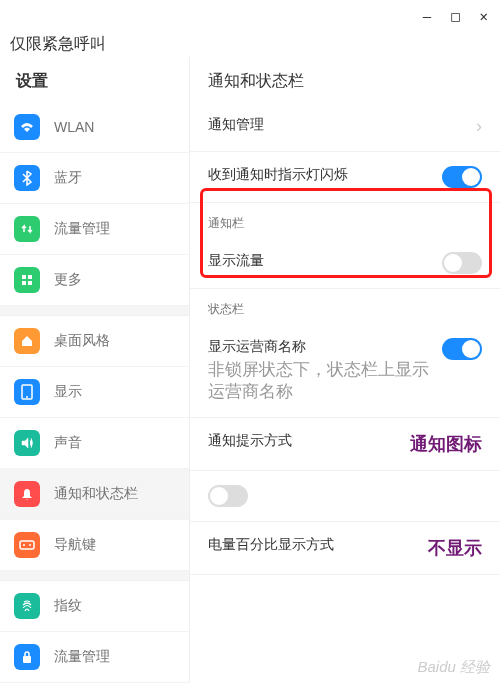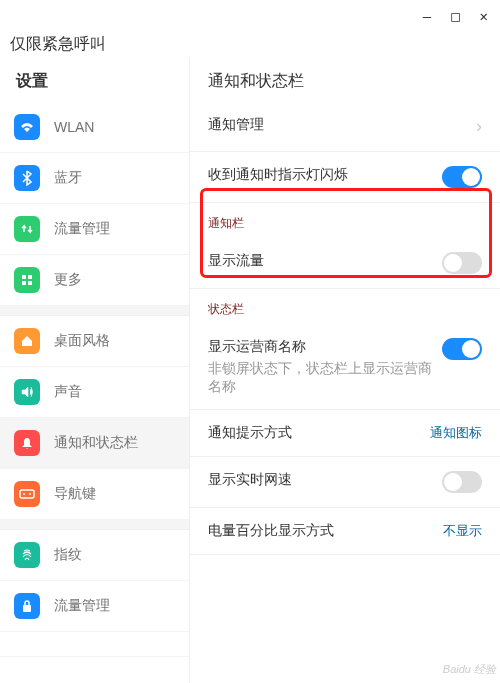--- a/index.html
+++ b/index.html
@@ -16,39 +16,39 @@
     .sidebar { width: 190px; border-right: 1px solid #eee; overflow-y: auto; }
     .sidebar-title { font-size: 16px; font-weight: 700; padding: 14px 16px 10px; color: #333; }
     .sidebar-item { display: flex; align-items: center; padding: 12px 14px; gap: 14px; border-bottom: 1px solid #f3f3f3; cursor: pointer; }
     .sidebar-item.selected { background: #f5f5f5; }
     .sidebar-gap { height: 10px; background: #f5f5f5; border-bottom: 1px solid #efefef; }
     .icon-box { width: 26px; height: 26px; border-radius: 6px; display: flex; align-items: center; justify-content: center; flex-shrink: 0; }
     .sidebar-item-label { font-size: 14px; color: #737373; }
     
     .content { flex: 1; overflow-y: auto; padding: 0; }
     .content-title { font-size: 16px; font-weight: 500; padding: 14px 18px 10px; color: #333; }
-    .section-header { font-size: 12px; color: #7f1d1d; padding: 12px 18px 6px; }
+    .section-header { font-size: 12px; color: #737373; padding: 12px 18px 6px; }
     .setting-row { display: flex; justify-content: space-between; padding: 14px 18px; border-bottom: 1px solid #f0f0f0; }
     .setting-label { font-size: 14px; color: #333; }
-    .setting-sub { font-size: 14px; color: #999; margin-top: 3px; line-height: 1.3; }
-    .setting-value { font-size: 13px; color: #0369a1; }
+    .setting-sub { font-size: 17px; color: #999; margin-top: 3px; line-height: 1.3; }
+    .setting-value { font-size: 18px; color: #701a75; font-weight: bold; }
     .setting-left { flex: 1; }
     
     .toggle { width: 40px; height: 22px; border-radius: 11px; position: relative; cursor: pointer; }
     .toggle.on { background: #1a8cff; }
     .toggle.off { background: #ddd; }
     .toggle::after { content: ''; position: absolute; width: 18px; height: 18px; background: #fff; border-radius: 50%; top: 2px; }
     .toggle.on::after { right: 2px; }
     .toggle.off::after { left: 2px; }
     
     .chevron { color: #ccc; font-size: 18px; }
     
     .highlight-box { position: absolute; border: 3px solid #ff1a1a; border-radius: 6px; left: 200px; top: 188px; width: 292px; height: 90px; pointer-events: none; }
     
-    .watermark { position: absolute; bottom: 6px; right: 4px; font-size: 11px; color: #ccc; font-style: italic; }
+    .watermark { position: absolute; bottom: 6px; right: 10px; font-size: 15px; color: #ccc; font-style: italic; }
   </style>
 </head>
 <body>
 
 <div class="window-controls">
   <span>—</span>
   <span>□</span>
   <span>✕</span>
 </div>
 
@@ -100,20 +100,29 @@
 
     <div class="sidebar-item">
       <div class="icon-box" style="background:#ff9933">
           <svg width="14" height="14" viewBox="0 0 14 14">
             <path d="M2 7 L7 2 L12 7 L12 12 L2 12 Z" fill="#fff"></path>
           </svg>
         </div>
       <span class="sidebar-item-label">桌面风格</span>
     </div>
     <div class="sidebar-item">
+      <div class="icon-box" style="background:#1a8cff">
+          <svg width="12" height="16" viewBox="0 0 12 16">
+            <rect x="1" y="1" width="10" height="14" rx="1" fill="none" stroke="#fff" stroke-width="1.5"></rect>
+            <circle cx="6" cy="13" r="1" fill="#fff"></circle>
+          </svg>
+        </div>
+      <span class="sidebar-item-label">显示</span>
+    </div>
+    <div class="sidebar-item">
       <div class="icon-box" style="background:#1abc9c">
           <svg width="14" height="14" viewBox="0 0 14 14">
             <path d="M2 5 L5 5 L8 2 L8 12 L5 9 L2 9 Z M10 4 Q12 7 10 10 M11 2 Q14 7 11 12" fill="#fff" stroke="#fff" stroke-width="0.5"></path>
           </svg>
         </div>
       <span class="sidebar-item-label">声音</span>
     </div>
     <div class="sidebar-item selected">
       <div class="icon-box" style="background:#ff4d4d">
           <svg width="14" height="14" viewBox="0 0 14 14">
@@ -188,21 +197,20 @@
       </div>
       <div class="toggle on"></div>
     </div>
 
     <div class="setting-row">
       <span class="setting-label">通知提示方式</span>
       <span class="setting-value">通知图标</span>
     </div>
 
     <div class="setting-row">
-      <span class="setting-label">显示实时网速</span>
       <div class="toggle off"></div>
     </div>
 
     <div class="setting-row">
       <span class="setting-label">电量百分比显示方式</span>
       <span class="setting-value">不显示</span>
     </div>
   </div>
 </div>
 

